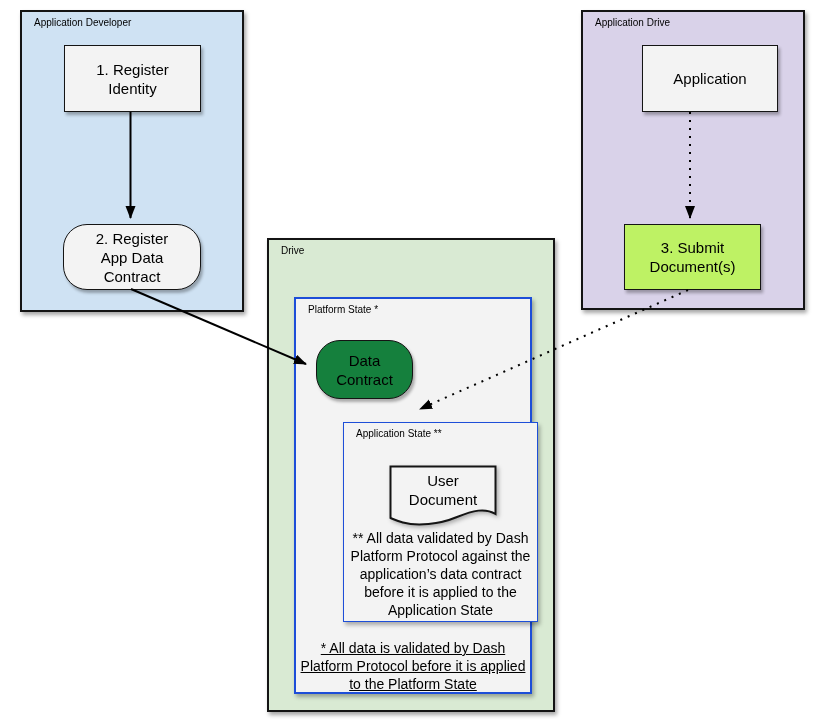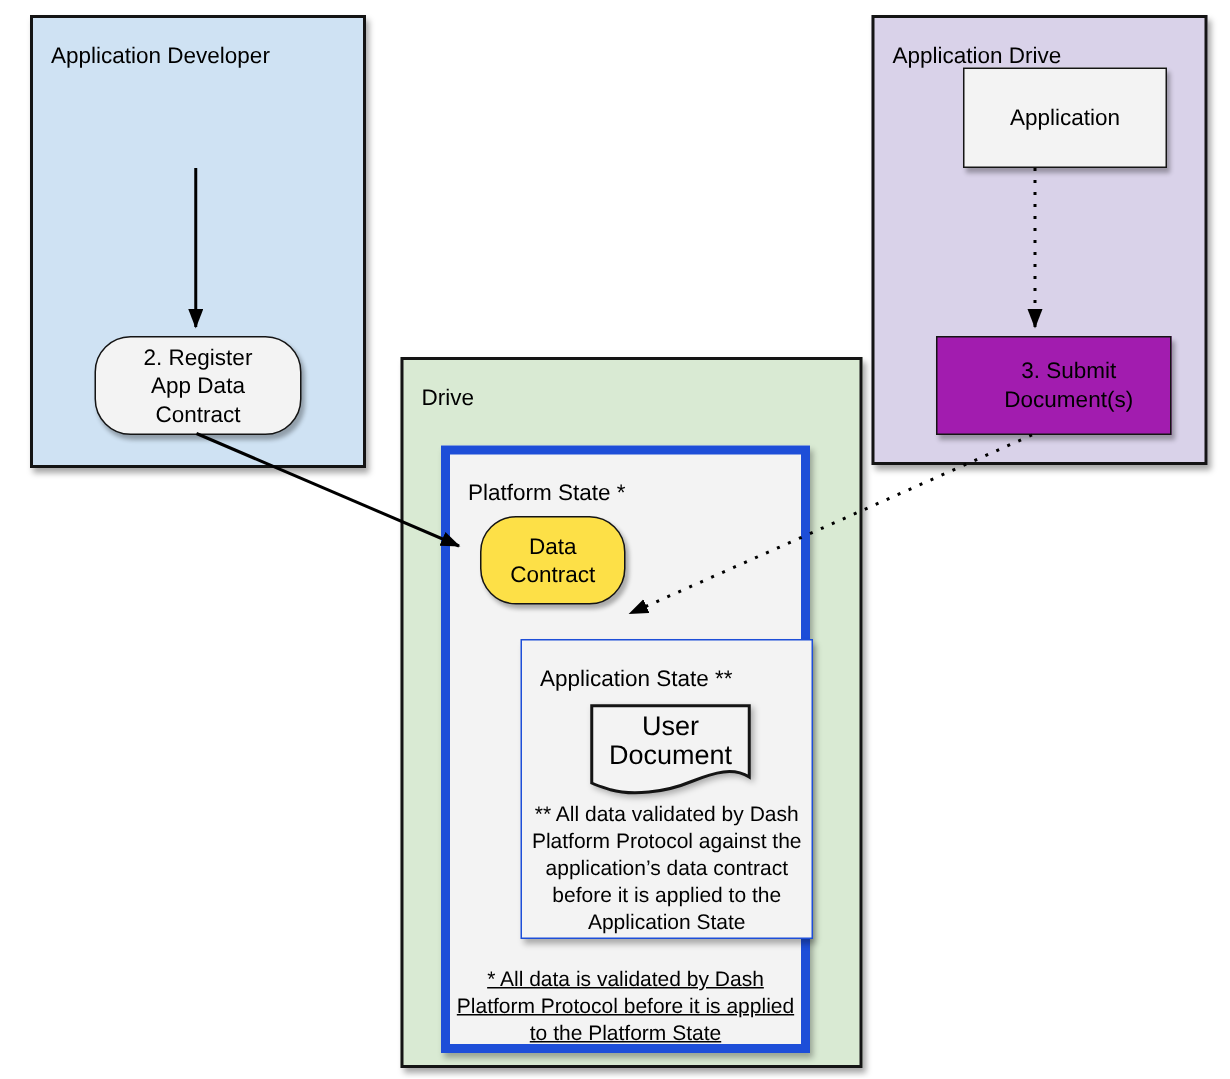--- a/index.html
+++ b/index.html
@@ -4,72 +4,74 @@
 <style>
   html,body{margin:0;padding:0;background:#ffffff;}
   body{font-family:"Liberation Sans",sans-serif;color:#000;}
   #canvas{position:relative;width:820px;height:719px;background:#fff;overflow:hidden;}
 
   .container{position:absolute;border:2px solid #141414;box-shadow:2px 3px 4px rgba(0,0,0,.35);}
   .c-dev{left:20px;top:10px;width:220px;height:298px;}
   .c-usr{left:581px;top:10px;width:220px;height:296px;}
   .c-drv{left:267px;top:238px;width:284px;height:470px;}
 
-  .ctitle{position:absolute;left:12px;top:16px;font-size:15px;line-height:19px;}
+  .ctitle{position:absolute;left:12px;top:1px;font-size:10px;line-height:19px;}
 
-  .group{position:absolute;background:#f3f3f3;border:6px solid #1d4ed8;box-shadow:2px 3px 4px rgba(0,0,0,.3);}
+  .group{position:absolute;background:#f3f3f3;border:2px solid #1d4ed8;box-shadow:2px 3px 4px rgba(0,0,0,.3);}
   .g-platform{left:25px;top:57px;width:234px;height:393px;}
   .g-appstate{left:19px;top:123px;width:193px;height:198px;border-width:1.5px;}
 
   .node{position:absolute;background:#f3f3f3;border:1.5px solid #141414;box-shadow:2px 3px 3px rgba(0,0,0,.3);
         display:flex;align-items:center;justify-content:center;text-align:center;
         font-size:15px;line-height:19px;white-space:pre-line;}
   .n-reg-id{left:42px;top:33px;width:135px;height:65px;}
   .n-reg-dc{left:41px;top:212px;width:136px;height:64px;border-radius:24px;}
   .n-app{left:41px;top:33px;width:134px;height:65px;margin-left:18px;}
   .n-submit{left:41px;top:212px;width:135px;height:64px;}
   .n-datacontract{left:20px;top:41px;width:95px;height:57px;}
 
   .docwrap{position:absolute;left:45px;top:42px;width:108px;height:62px;}
   .docwrap svg{position:absolute;left:0;top:0;filter:drop-shadow(2px 2px 2px rgba(0,0,0,.3));}
   .doclabel{position:absolute;left:0;top:6px;width:108px;text-align:center;
-            font-size:18px;line-height:19px;white-space:pre-line;}
+            font-size:15px;line-height:19px;white-space:pre-line;}
 
   .footnote{position:absolute;left:0;width:100%;text-align:center;font-size:14px;line-height:18px;white-space:pre-line;}
   .fn-appstate{top:106px;}
   .fn-platform{top:340px;text-decoration:underline;}
 
   #arrows{position:absolute;left:0;top:0;z-index:20;pointer-events:none;}
 </style>
 </head>
 <body>
 
 <div id="canvas">
 
   <div class="container c-dev" style="background-color: rgb(207, 226, 243);">
     <div class="ctitle">Application Developer</div>
+    <div class="node n-reg-id" style="background-color: rgb(243, 243, 243);">1. Register
+Identity</div>
     <div class="node n-reg-dc" style="background-color: rgb(243, 243, 243);">2. Register
 App Data
 Contract</div>
   </div>
 
   <div class="container c-usr" style="background-color: rgb(217, 210, 233);">
     <div class="ctitle">Application Drive</div>
     <div class="node n-app" style="background-color: rgb(243, 243, 243);">Application</div>
-    <div class="node n-submit" style="background-color: #a21caf; padding-left: 20px;">3. Submit
+    <div class="node n-submit" style="background-color: #bef264;">3. Submit
 Document(s)</div>
   </div>
 
-  <div class="container c-drv" style="background-color: rgb(217, 234, 211); padding-left: 20px;">
+  <div class="container c-drv" style="background-color: rgb(217, 234, 211);">
     <div class="ctitle">Drive</div>
 
     <div class="group g-platform" style="background-color: rgb(243, 243, 243);">
       <div class="ctitle">Platform State *</div>
 
-      <div class="node n-datacontract" style="background-color: #fde047; border-radius: 24px;">Data
+      <div class="node n-datacontract" style="background-color: #15803d; border-radius: 24px;">Data
 Contract</div>
 
       <div class="group g-appstate" style="background-color: rgb(243, 243, 243); margin-left: 28px;">
         <div class="ctitle">Application State **</div>
 
         <div class="docwrap">
           <svg width="108" height="62" viewBox="0 0 108 62">
             <path d="M1.5,1.5 L106.5,1.5 L106.5,49 C96,42.5 84,45.5 68,52 C50,59.5 28,61.5 14,57.5 C8.5,55.8 4.5,54.6 1.5,53 Z" fill="#f3f3f3" stroke="#141414" stroke-width="2"></path>
           </svg>
           <div class="doclabel">User

